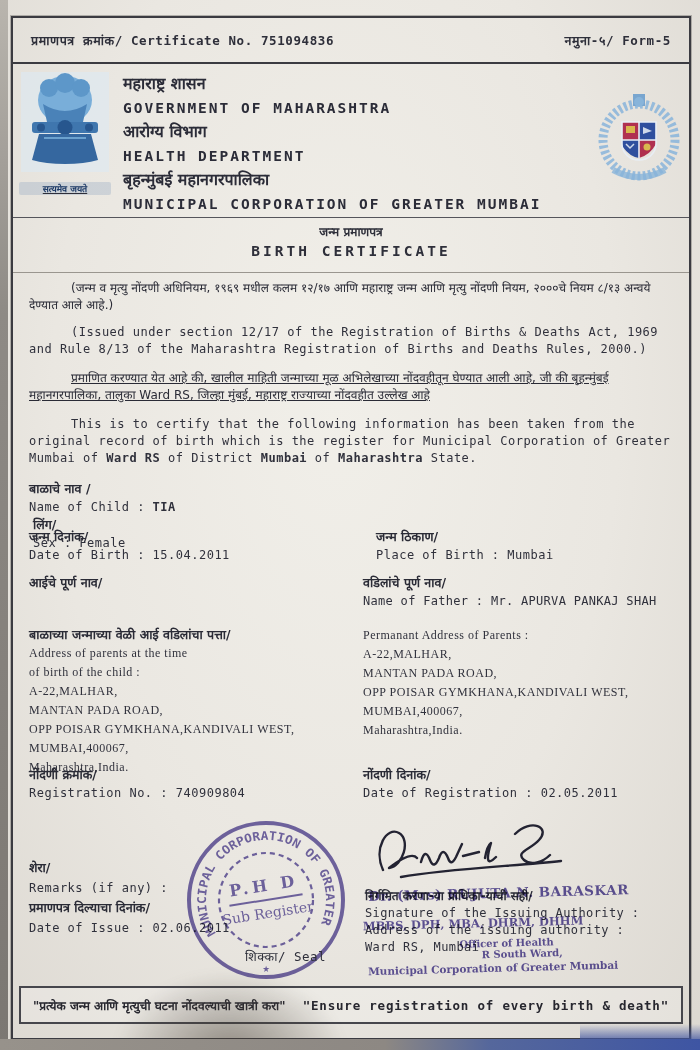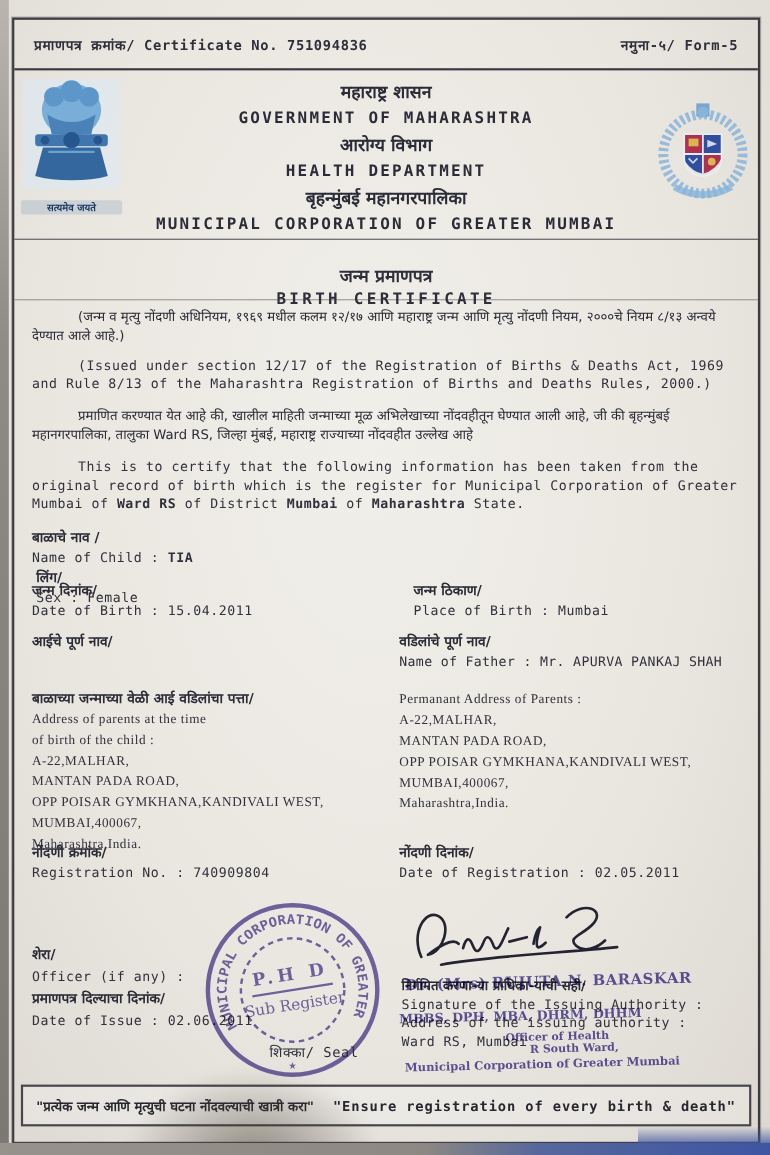--- a/index.html
+++ b/index.html
@@ -13,29 +13,29 @@
   .photo-corner-blue{position:absolute;right:0;bottom:0;width:120px;height:26px;z-index:5;
     background:linear-gradient(180deg,rgba(70,90,165,0) 0%,rgba(64,84,160,.75) 60%);}
   .hand-shadow{position:absolute;left:110px;top:968px;width:240px;height:82px;z-index:5;pointer-events:none;
     background:radial-gradient(ellipse at 50% 105%, rgba(70,62,52,.55) 0%, rgba(70,62,52,0) 68%);filter:blur(5px);}
   .frame{position:absolute;left:11px;top:16px;width:676px;height:1020px;
     border:2.5px solid #3b3b41;box-shadow:0 0 0 1px rgba(120,118,114,.5);}
   .topbar{position:absolute;top:0;left:0;right:0;height:44px;border-bottom:2px solid #3b3b41;
     display:flex;justify-content:space-between;align-items:center;padding:0 18px;
     font-weight:bold;font-size:12.5px;letter-spacing:.6px;gap:36px;}
   .header{position:absolute;top:46px;left:0;right:0;height:153px;border-bottom:1.5px solid #55555b;}
-  .hlines{position:absolute;left:110px;right:110px;top:8px;text-align:center;}
+  .hlines{position:absolute;left:110px;right:110px;top:8px;}
   .h-mr{font-family:"DejaVu Sans",sans-serif;font-weight:bold;font-size:16px;line-height:24px;color:#2b2c38;}
   .h-en{font-weight:bold;font-size:14.5px;line-height:24px;letter-spacing:2px;color:#2b2c38;}
-  .emblem-left{position:absolute;left:6px;top:6px;}
+  .emblem-left{position:absolute;left:6px;top:6px;text-decoration:underline;}
   .emblem-caption{font-family:"DejaVu Sans",sans-serif;font-size:9px;font-weight:bold;color:#1d3a66;
     text-align:center;margin-top:-4px;background:rgba(150,170,195,.35);border-radius:2px;}
   .emblem-right{position:absolute;right:8px;top:28px;}
   .titleblock{position:absolute;top:199px;left:0;right:0;height:55px;text-align:center;border-bottom:1px solid #9a968f;}
-  .t-mr{font-family:"DejaVu Sans",sans-serif;font-weight:bold;font-size:16px;margin-top:22px;}
+  .t-mr{font-family:"DejaVu Sans",sans-serif;font-weight:bold;font-size:12px;margin-top:6px;}
   .t-en{font-weight:bold;font-size:14.5px;letter-spacing:3px;margin-top:3px;}
   .para{position:absolute;left:16px;right:14px;font-size:12px;}
   .para.mrp{font-family:"DejaVu Sans",sans-serif;line-height:17px;text-indent:42px;color:#2a2b36;}
   .para.enp{line-height:17px;text-indent:42px;letter-spacing:.5px;color:#30313c;}
   .row{position:absolute;left:16px;right:10px;display:flex;}
   .col-l{width:330px;flex:none;}
   .col-r{width:320px;flex:none;margin-left:4px;}
   .lbl-mr{font-family:"DejaVu Sans",sans-serif;font-weight:bold;font-size:12.5px;line-height:18px;color:#2a2b36;}
   .val-en{font-size:12px;letter-spacing:.5px;line-height:18px;color:#30313c;}
   .addr{font-size:12px;letter-spacing:.5px;line-height:19px;color:#30313c;font-family:Liberation Serif, serif;}
@@ -121,21 +121,21 @@
       </div>
     </div>
 
     <div class="titleblock">
       <div class="t-mr">जन्म प्रमाणपत्र</div>
       <div class="t-en">BIRTH CERTIFICATE</div>
     </div>
 
     <div class="para mrp" style="top:262px;">(जन्म व मृत्यु नोंदणी अधिनियम, १९६९ मधील कलम १२/१७ आणि महाराष्ट्र जन्म आणि  मृत्यु नोंदणी नियम, २०००चे नियम ८/१३ अन्वये देण्यात आले आहे.)</div>
     <div class="para enp" style="top:306px;">(Issued under section 12/17 of the Registration of Births &amp; Deaths Act, 1969 and Rule 8/13 of the Maharashtra Registration of Births and Deaths Rules, 2000.)</div>
-    <div class="para mrp" style="top:352px;">प्रमाणित करण्यात येत आहे की, खालील माहिती जन्माच्या मूळ  अभिलेखाच्या नोंदवहीतून घेण्यात आली आहे,  जी की बृहन्मुंबई महानगरपालिका, तालुका Ward RS, जिल्हा मुंबई, महाराष्ट्र राज्याच्या  नोंदवहीत उल्लेख आहे</div>
+    <div class="para mrp" style="top:352px;text-decoration:underline;">प्रमाणित करण्यात येत आहे की, खालील माहिती जन्माच्या मूळ  अभिलेखाच्या नोंदवहीतून घेण्यात आली आहे,  जी की बृहन्मुंबई महानगरपालिका, तालुका Ward RS, जिल्हा मुंबई, महाराष्ट्र राज्याच्या  नोंदवहीत उल्लेख आहे</div>
     <div class="para enp" style="top:398px;"><span>This is to certify that the following information has been taken from the original record of birth which is the register for Municipal Corporation of Greater Mumbai of </span><span class="bold">Ward RS</span><span> of District </span><span class="bold">Mumbai</span><span> of </span><span class="bold">Maharashtra</span><span> State.</span></div>
 
     <div class="row" style="top:462px;flex-direction:column;">
       <div class="col-l">
         <div class="lbl-mr">बाळाचे नाव /</div>
         <div class="val-en"><span>Name of Child : </span><span class="bold">TIA</span></div>
       </div>
       <div class="col-r">
         <div class="lbl-mr">लिंग/</div>
         <div class="val-en"><span>Sex : </span><span>Female</span></div>
@@ -209,21 +209,21 @@
             <text x="86" y="77" text-anchor="middle" font-size="16" font-weight="bold" letter-spacing="4" fill="#584a9e" font-family="'DejaVu Serif',serif">P.H D</text>
             <line x1="49" y1="86" x2="123" y2="86" stroke="#584a9e" stroke-width="2"></line>
             <text x="86" y="104" text-anchor="middle" font-size="14" fill="#584a9e" font-family="'DejaVu Serif',serif">Sub Register</text>
           </g>
         </g>
       </svg>
     </div>
 
     <div class="remarks">
       <div class="lbl-mr" style="line-height:20px;">शेरा/</div>
-      <div class="val-en" style="line-height:20px;">Officer (if any) :</div>
+      <div class="val-en" style="line-height:20px;">Remarks (if any) :</div>
       <div class="lbl-mr" style="line-height:20px;">प्रमाणपत्र दिल्याचा दिनांक/</div>
       <div class="val-en" style="line-height:20px;"><span>Date of Issue : </span><span>02.06.2011</span></div>
     </div>
 
     <div class="seal-label">शिक्का/  Seal</div>
 
     <svg class="sig-svg" width="205" height="72" viewBox="0 0 205 72">
       <path d="M18,52 C8,30 22,8 34,15 C46,22 38,48 24,50 C33,43 47,34 52,40 M56,44 q4,-15 9,-2 q4,10 9,-2 q4,-12 9,0 q3,9 8,-1 l6,-13 M98,38 l16,-4 M120,40 q2,-12 6,-15 q-8,27 5,14 M150,16 c16,-16 36,-7 24,6 c-9,10 -24,12 -15,20 c7,6 19,2 26,-5 M36,59 C80,51 150,48 196,43" stroke="#232332" fill="none" stroke-width="2.4" stroke-linecap="round" stroke-linejoin="round"></path>
     </svg>
 

